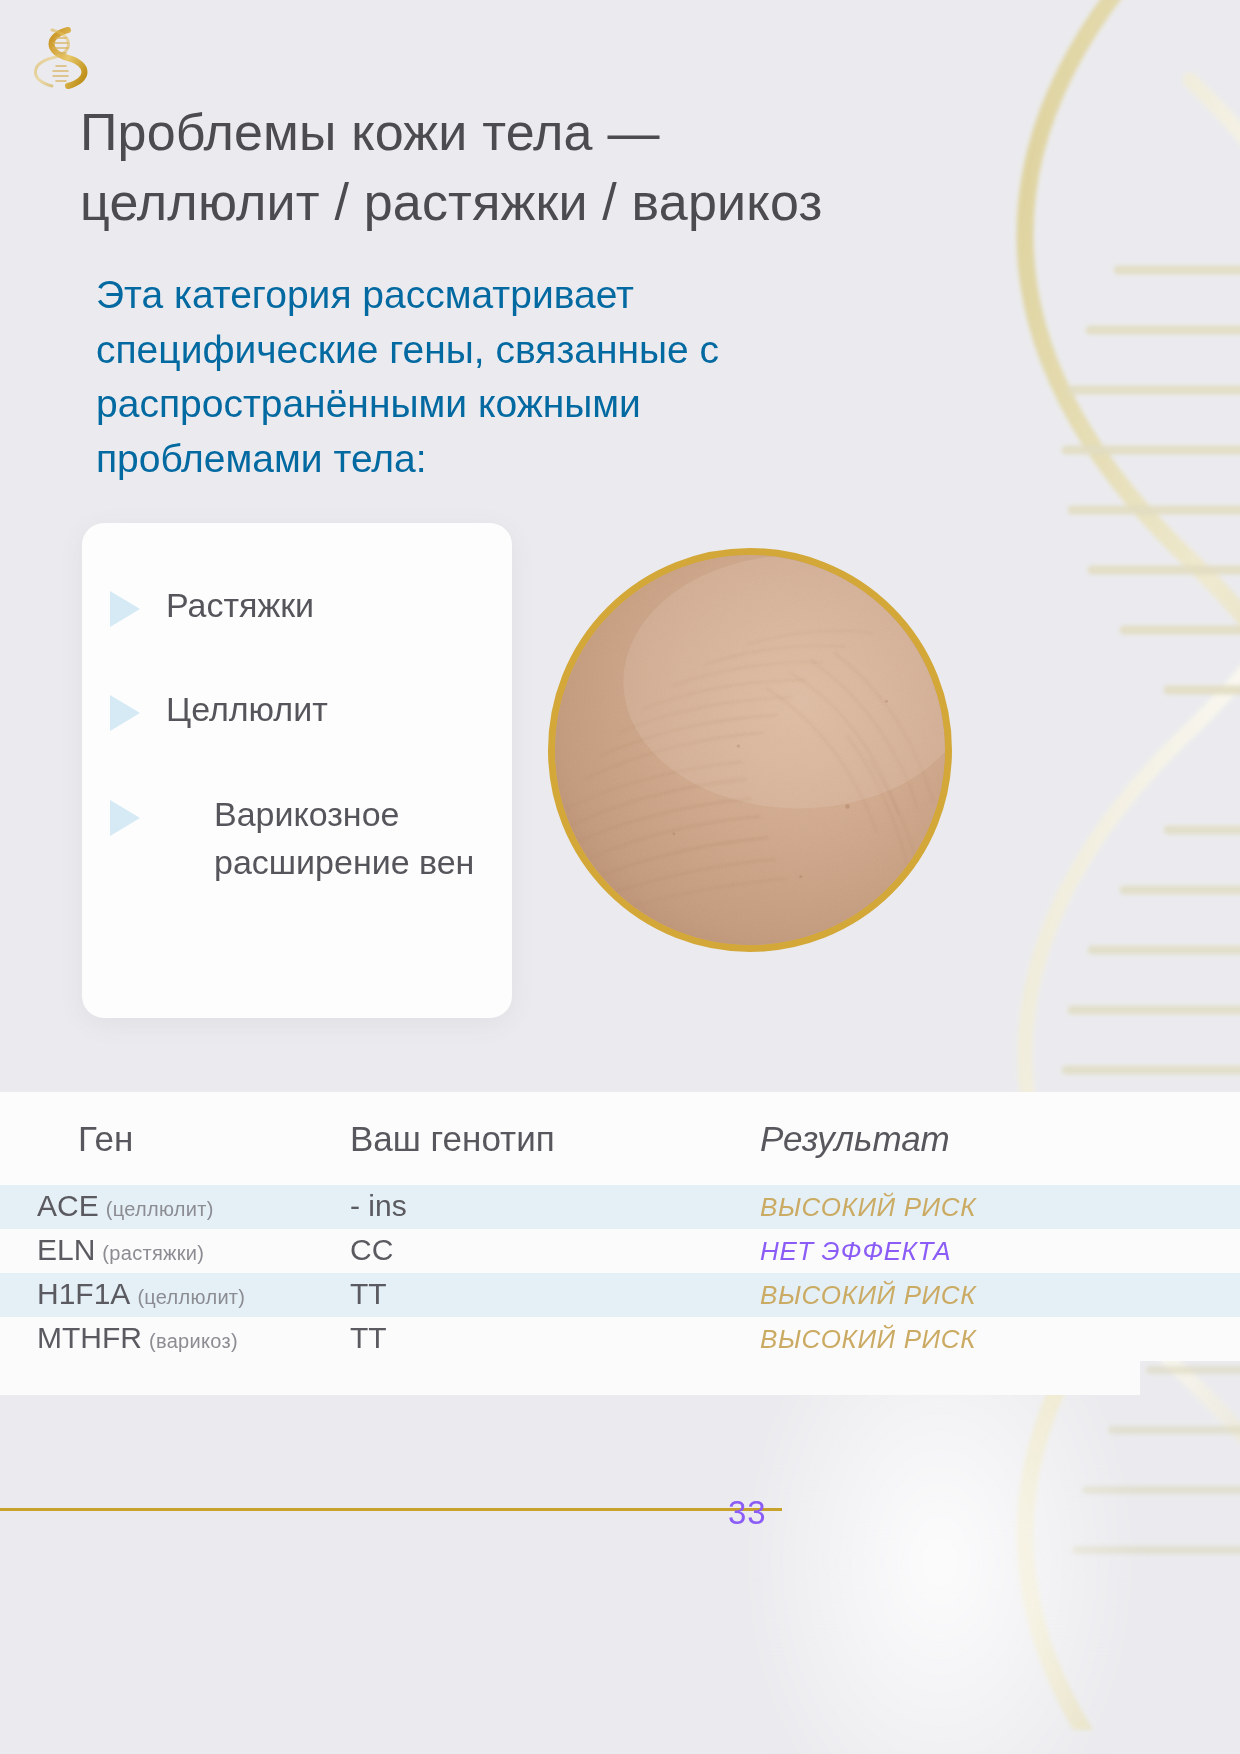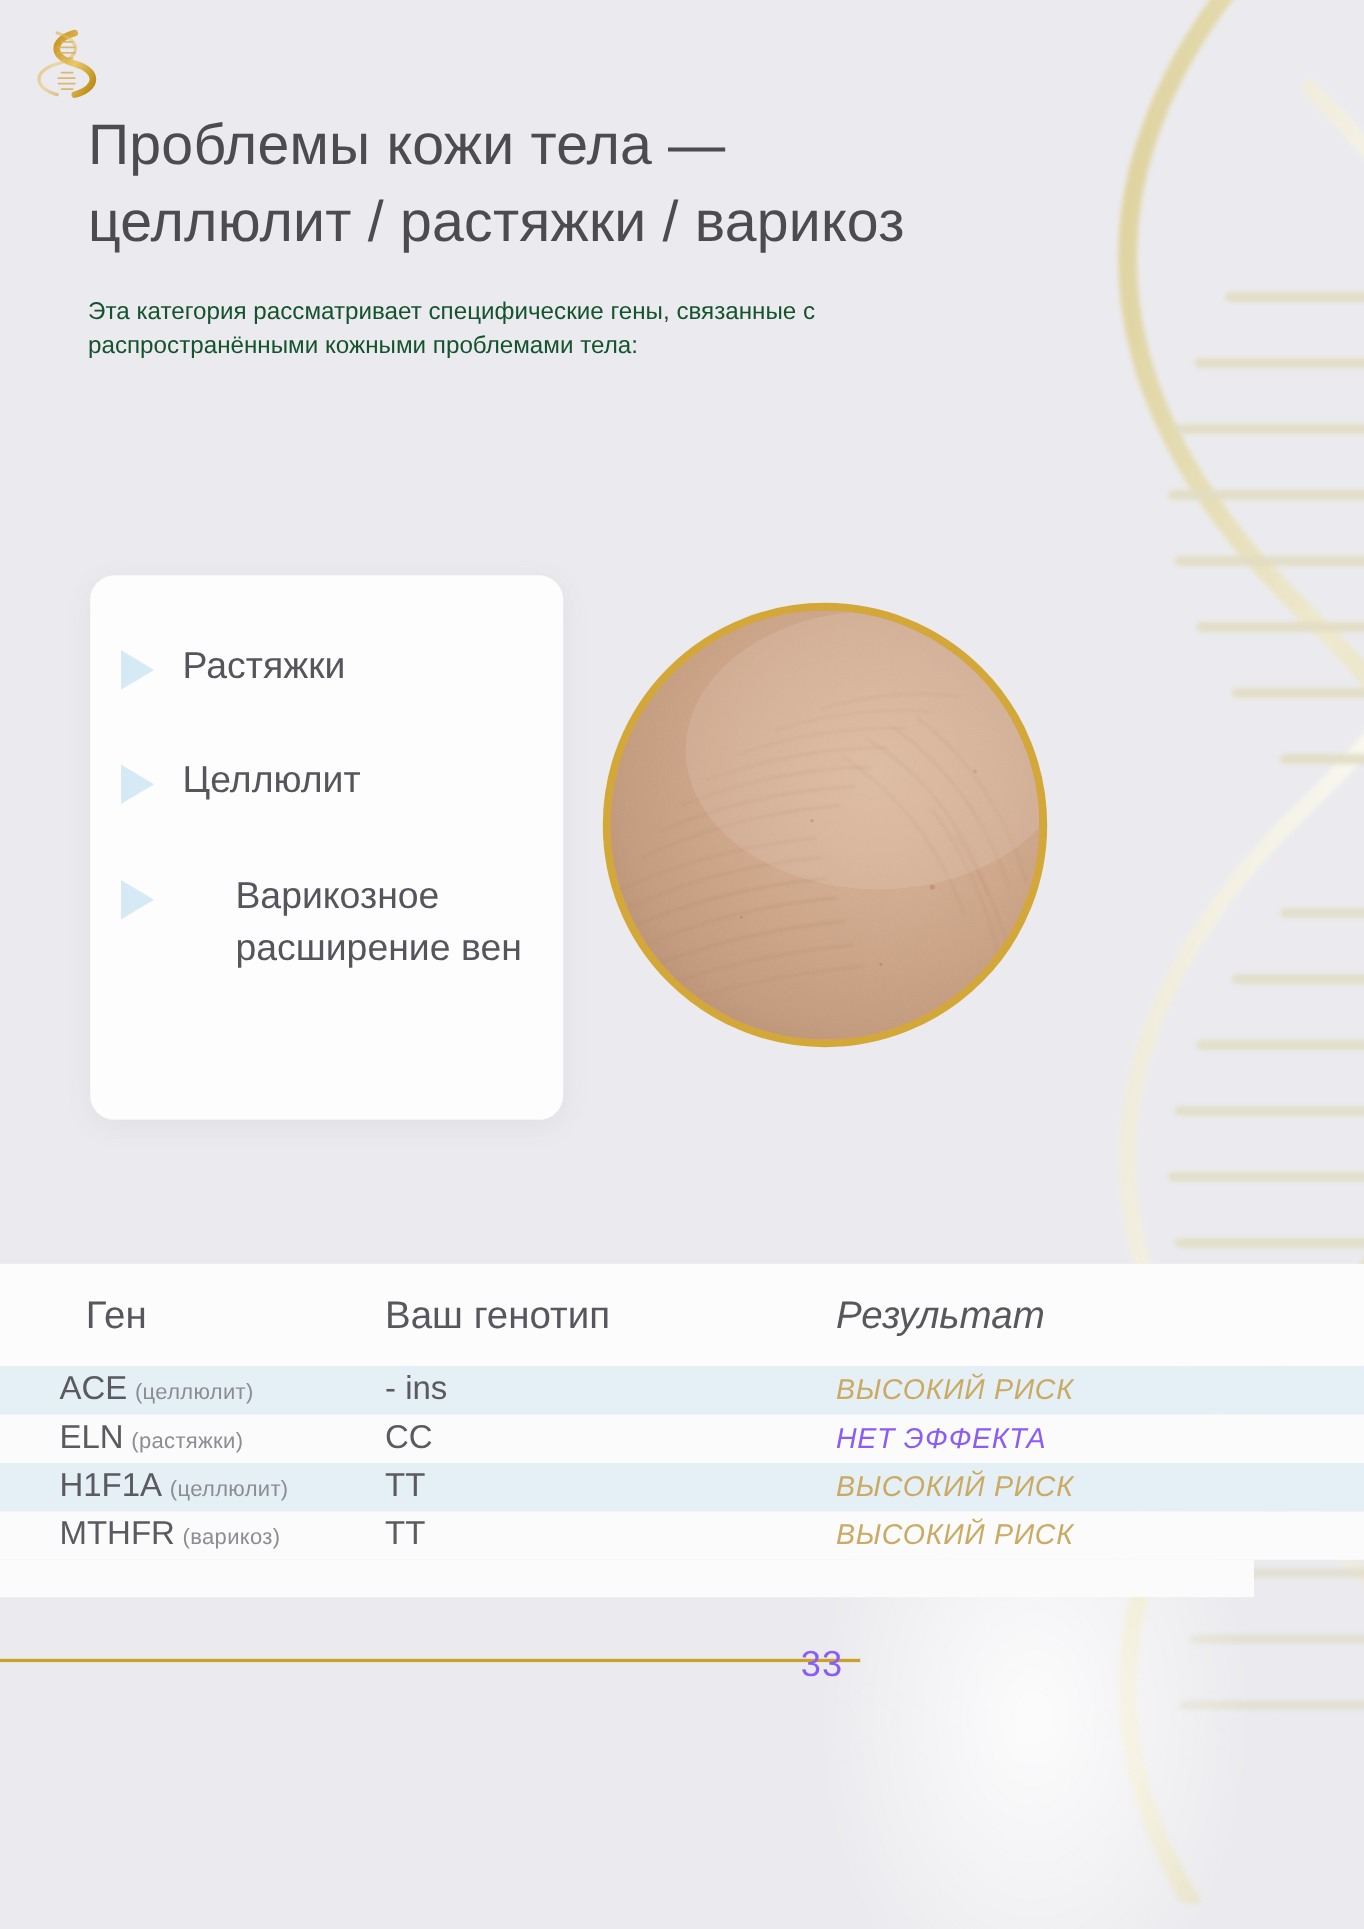--- a/index.html
+++ b/index.html
@@ -62,27 +62,27 @@
     width: 860px;
     font-size: 52px;
     line-height: 1.34;
     font-weight: 300;
     color: #4b4b50;
     letter-spacing: 0.2px;
   }
 
   .intro {
     position: absolute;
-    left: 80px;
+    left: 96px;
     top: 268px;
     width: 720px;
-    font-size: 22px;
+    font-size: 39px;
     line-height: 1.4;
     font-weight: 300;
-    color: #14532d;
+    color: #0369a1;
   }
 
   
   .bullet-card {
     position: absolute;
     left: 82px;
     top: 523px;
     width: 430px;
     height: 495px;
     background: #fdfdfd;
@@ -133,21 +133,21 @@
     inset: 0;
     border-radius: 50%;
     overflow: hidden;
   }
   .photo-inner svg { width: 100%; height: 100%; display: block; }
 
   
   .table-wrap {
     position: absolute;
     left: 0;
-    top: 1149px;
+    top: 1092px;
     width: 1140px;
   }
   .tbl { width: 100%; border-collapse: collapse; table-layout: fixed; }
 
   .tbl th, .tbl td {
     text-align: left;
     font-weight: 300;
     vertical-align: middle;
   }
 
@@ -164,21 +164,21 @@
   .tbl tbody tr { height: 41px; }
   .tbl tbody tr.odd  { background: #e4f0f6; }
   .tbl tbody tr.even { background: #fbfbfc; }
 
   .tbl tbody td {
     padding: 4px 0 6px 0;
     font-size: 30px;
     color: #5a5a60;
     white-space: nowrap;
   }
-  .tbl tbody td.c-gene { padding-left: 54px; }
+  .tbl tbody td.c-gene { padding-left: 37px; }
 
   .gene-note {
     font-size: 20px;
     color: #8c8c93;
     margin-left: 7px;
     letter-spacing: 0.3px;
   }
 
   .res { font-size: 26px; letter-spacing: 0.6px; }
   .res.high { color: #cbab63; }

